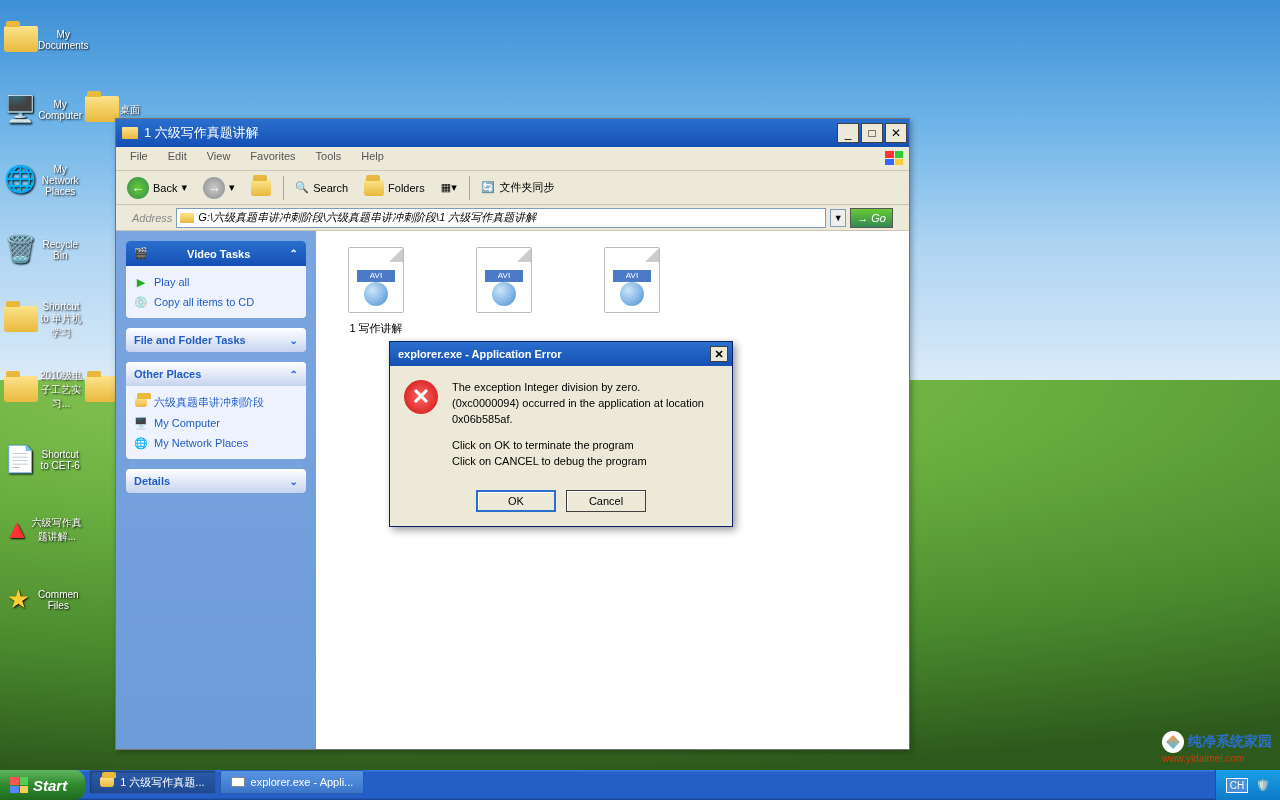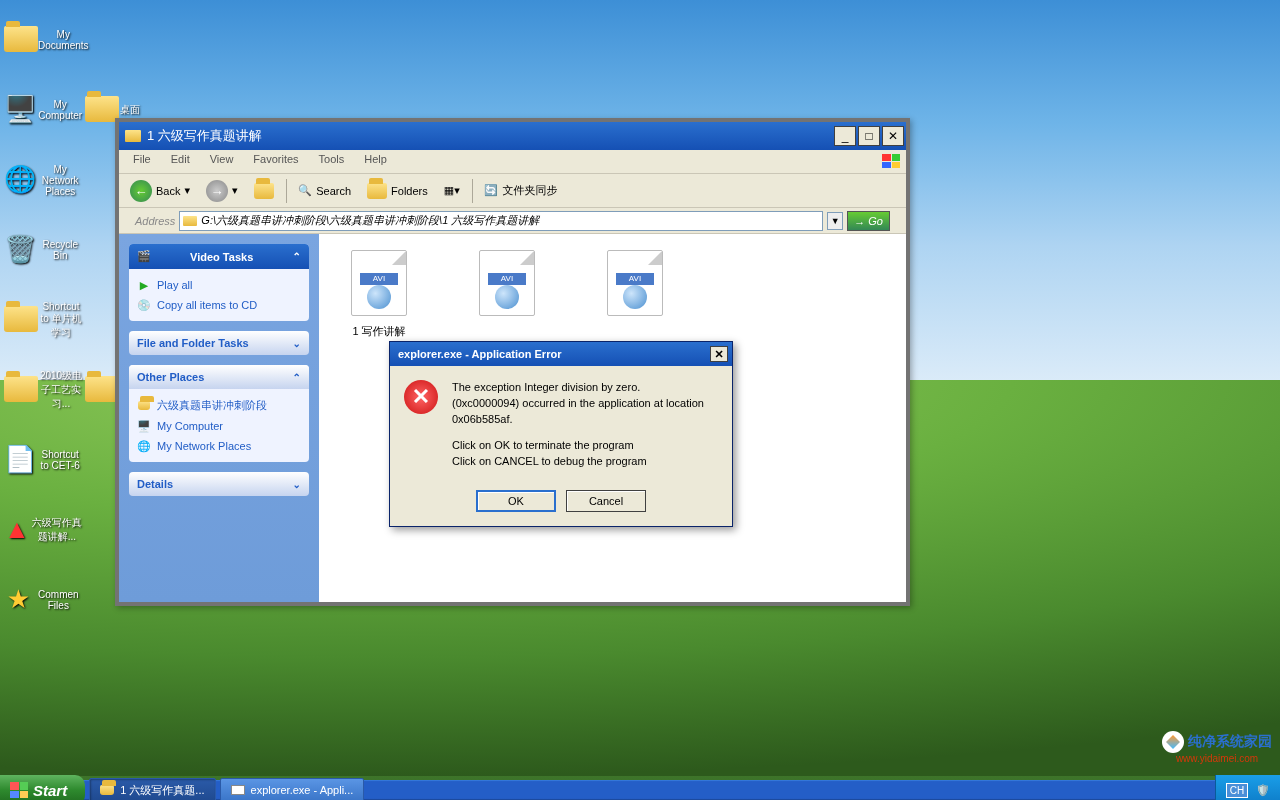--- a/index.html
+++ b/index.html
@@ -12,22 +12,22 @@
 
 
 .desktop { position:absolute; top:4px; left:4px; width:180px; display:flex; flex-wrap:wrap; }
 .dicon { width:80px; height:70px; display:flex; align-items:center; justify-content:flex-start;
   text-align:center; color:#fff; font-size:10px; text-shadow:1px 1px 2px #000; padding-top:2px; cursor:pointer; }
 .dicon .glyph { width:36px; height:36px; margin-bottom:2px; display:flex; align-items:center; justify-content:center; font-size:26px; }
 .folder-glyph { width:34px; height:26px; background:linear-gradient(#fde38a,#e8b93d); border-radius:2px 2px 3px 3px; position:relative; }
 .folder-glyph:before { content:""; position:absolute; top:-5px; left:2px; width:14px; height:6px; background:#e8b93d; border-radius:2px 2px 0 0; }
 
 
-.win { position:absolute; top:118px; left:115px; width:795px; height:488px; background:#fff;
-  border:4px solid #737373; box-shadow:2px 2px 6px rgba(0,0,0,.3); display:flex; flex-direction:column; }
+.win { position:absolute; top:118px; left:115px; width:795px; height:632px; background:#fff;
+  border:1px solid #737373; box-shadow:2px 2px 6px rgba(0,0,0,.3); display:flex; flex-direction:column; }
 .titlebar { height:28px; background:linear-gradient(#2a6fce,#1550b4); display:flex; align-items:center; color:#fff; font-size:13px; padding-left:6px; }
 .titlebar .ico { width:16px; height:12px; background:linear-gradient(#fde38a,#e8b93d); border-radius:1px; margin-right:6px; }
 .titlebar .t-spacer { flex:1; }
 .titlebar .tb-btn { width:22px; height:20px; margin-right:2px; background:#ece9d8; border:1px solid #404040;
   font-size:12px; display:flex; align-items:center; justify-content:center; color:#000; cursor:pointer; font-family:sans-serif; }
 .menubar { height:24px; background:#ece9d8; border-bottom:1px solid #cac6b6; display:flex; align-items:flex-start; padding-left:4px; font-size:11px; color:#555; }
 .menubar span { padding:3px 10px; cursor:pointer; }
 .menubar .logo { margin-left:auto; width:30px; height:22px; display:flex; align-items:center; justify-content:center; }
 .flag { width:18px; height:14px; display:grid; grid-template:1fr 1fr/1fr 1fr; gap:1px; }
 .flag div:nth-child(1){background:#f33}.flag div:nth-child(2){background:#3c3}.flag div:nth-child(3){background:#36f}.flag div:nth-child(4){background:#fc3}
@@ -67,31 +67,31 @@
 .dlg .dt .x{width:18px;height:16px;background:#ece9d8;border:1px solid #404040;color:#000;font-size:11px;line-height:14px;text-align:center;cursor:pointer;font-family:sans-serif;}
 .dlg .db { padding:14px 14px 10px; display:flex; gap:14px; }
 .dlg .eico { width:34px; height:34px; border-radius:50%; background:radial-gradient(#f66,#c11); color:#fff; font-size:22px; font-weight:bold; display:flex; align-items:center; justify-content:center; flex-shrink:0; }
 .dlg .msg { line-height:1.45; }
 .dlg .msg p { margin-bottom:10px; }
 .dlg .bts { display:flex; justify-content:center; gap:10px; padding-bottom:14px; }
 .dlg button { width:80px; height:22px; background:#ece9d8; border:1px solid #404040; box-shadow:inset 1px 1px #fff; font-size:11px; cursor:pointer; }
 .dlg button.def { border:2px solid #2a6fce; }
 
 
-.taskbar { position:absolute; bottom:0; left:0; right:0; height:20px; background:linear-gradient(#3a81e0,#245ec7 8%,#245ec7 92%,#18418c); display:flex; align-items:center; font-size:11px;margin-top:32px; }
+.taskbar { position:absolute; bottom:0; left:0; right:0; height:30px; background:linear-gradient(#3a81e0,#245ec7 8%,#245ec7 92%,#18418c); display:flex; font-size:11px;margin-top:32px; }
 .start { height:30px; padding:0 18px 0 10px; background:linear-gradient(#5fb45f,#2e8a2e 50%,#1f6a1f); color:#fff; font-weight:bold; font-style:italic; font-size:15px; display:flex; align-items:center; gap:5px; border-radius:0 10px 10px 0; cursor:pointer; }
 .start .sico{width:18px;height:16px;display:grid;grid-template:1fr 1fr/1fr 1fr;gap:1px;}
 .start .sico div:nth-child(1){background:#f55}.start .sico div:nth-child(2){background:#5c5}.start .sico div:nth-child(3){background:#58f}.start .sico div:nth-child(4){background:#fc5}
 .tbitem { height:24px; margin-left:4px; padding:0 10px; background:linear-gradient(#5a95e4,#3a75c8); border:1px solid #2a5aa8; border-radius:2px; color:#fff; display:flex; align-items:center; gap:6px; max-width:170px; cursor:pointer; }
 .tbitem.act { background:linear-gradient(#2a5aa8,#1f4a90); box-shadow:inset 1px 1px 2px rgba(0,0,0,.3); }
 .tbitem .tico{width:14px;height:10px;}
 .tray { margin-left:auto; height:30px; background:linear-gradient(#1a9ee8,#0d7bc7); padding:0 10px; display:flex; align-items:center; gap:8px; color:#fff; border-left:1px solid #0a5a9a; }
 .tray .lang{background:#4a8fd8;border:1px solid #fff;padding:1px 3px;font-size:10px;}
 
-.watermark { position:absolute; right:8px; bottom:36px; text-align:center; font-size:11px; }
+.watermark { position:absolute; right:8px; bottom:36px; text-align:left; font-size:11px; }
 .watermark .row{display:flex;align-items:center;justify-content:flex-end;gap:4px;}
 .watermark .logo2{width:22px;height:22px;border-radius:50%;background:#fff;display:flex;align-items:center;justify-content:center;}
 .watermark .arr{width:14px;height:14px;background:linear-gradient(#f93,#4bf);clip-path:polygon(50% 0,100% 50%,50% 100%,0 50%);}
 .watermark .cn{color:#2a6fce;font-weight:bold;font-size:14px;}
 .watermark .url{color:#d4380a;font-size:10px;}
 </style>
 </head>
 <body>
 
 <div class="sky"></div>

